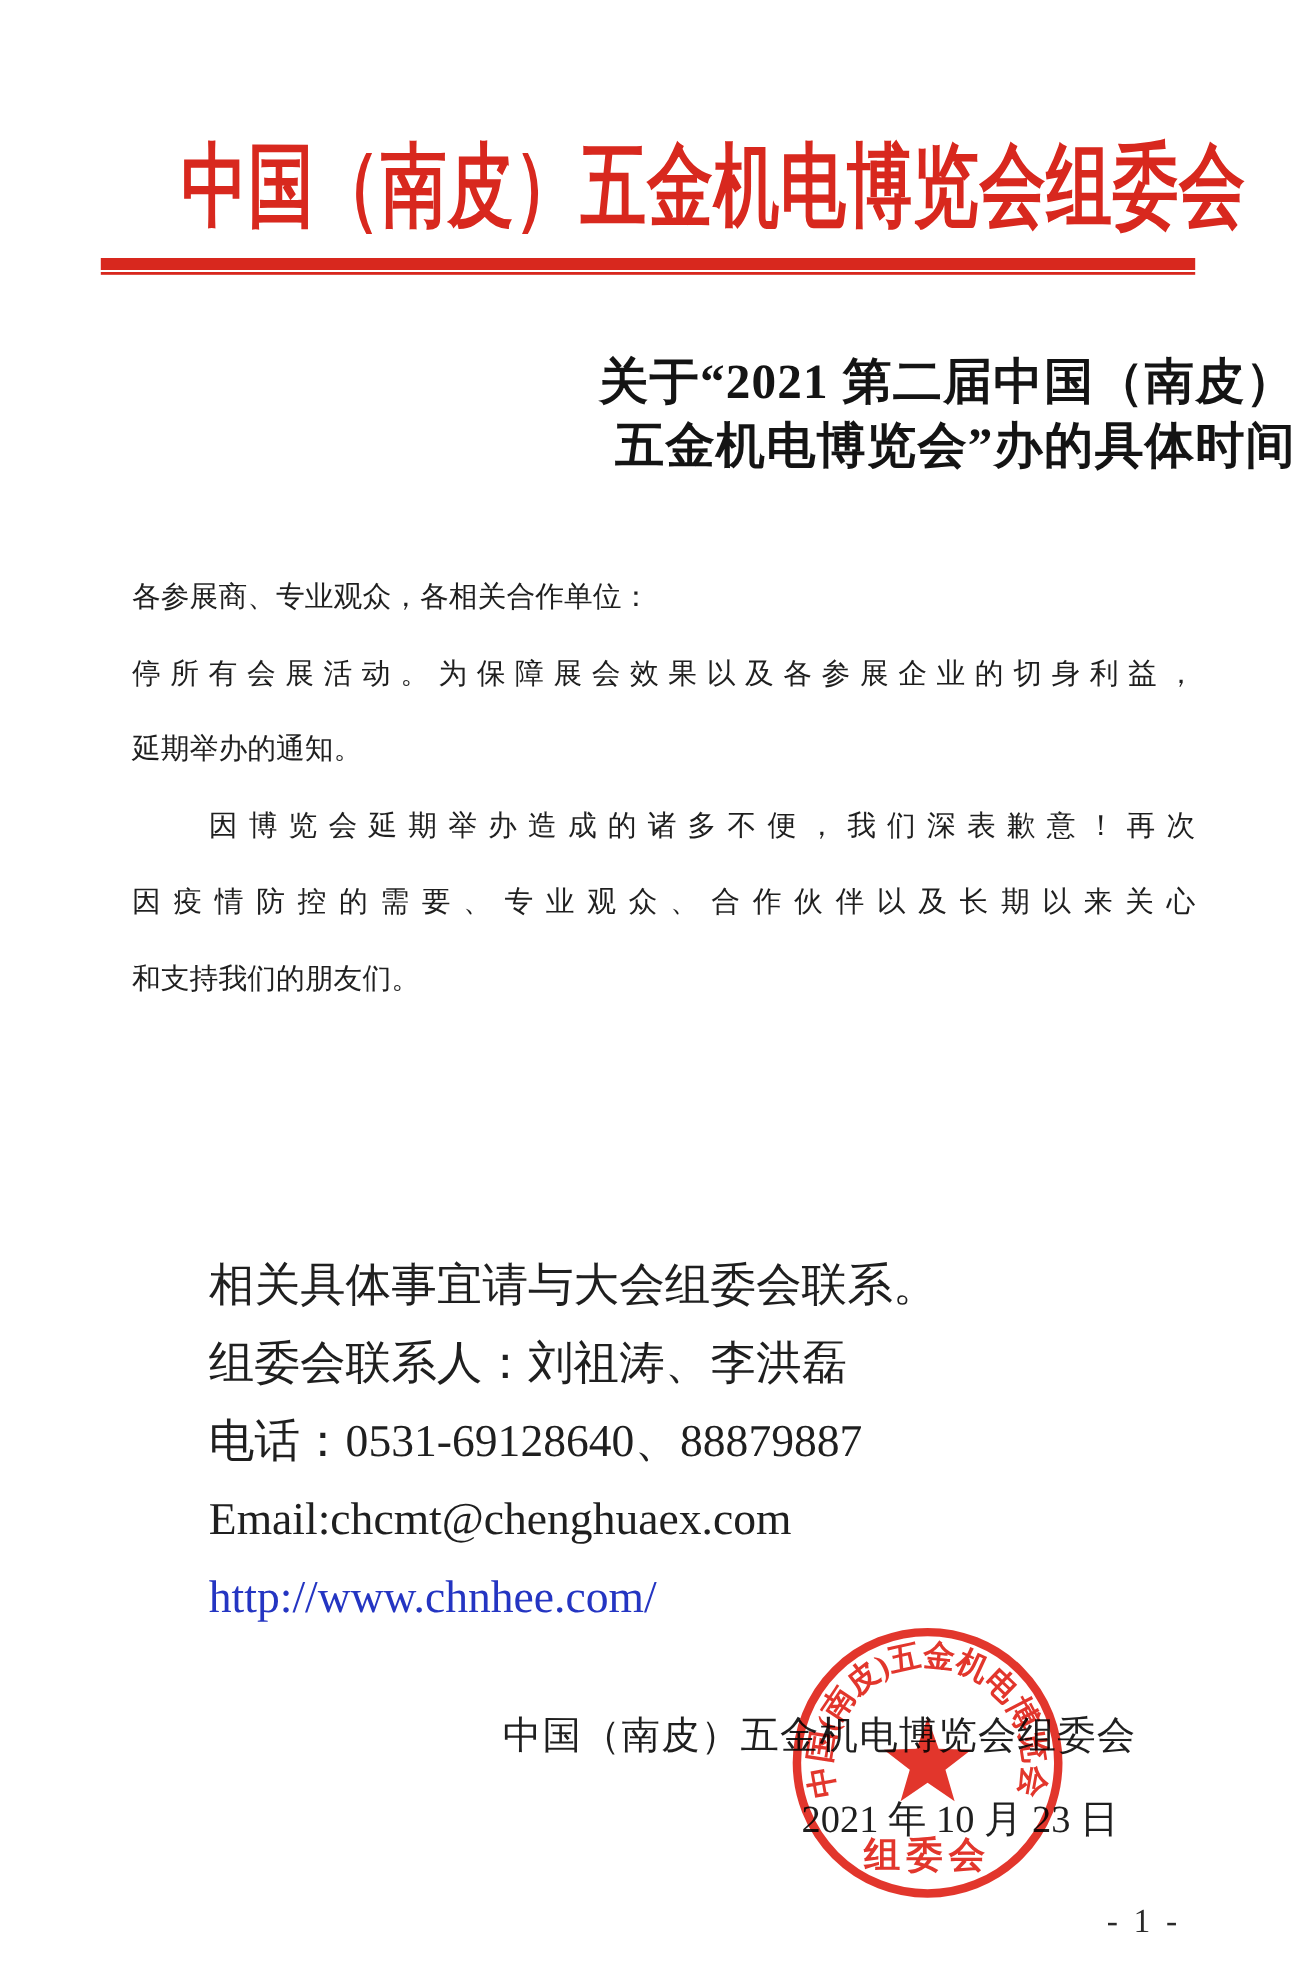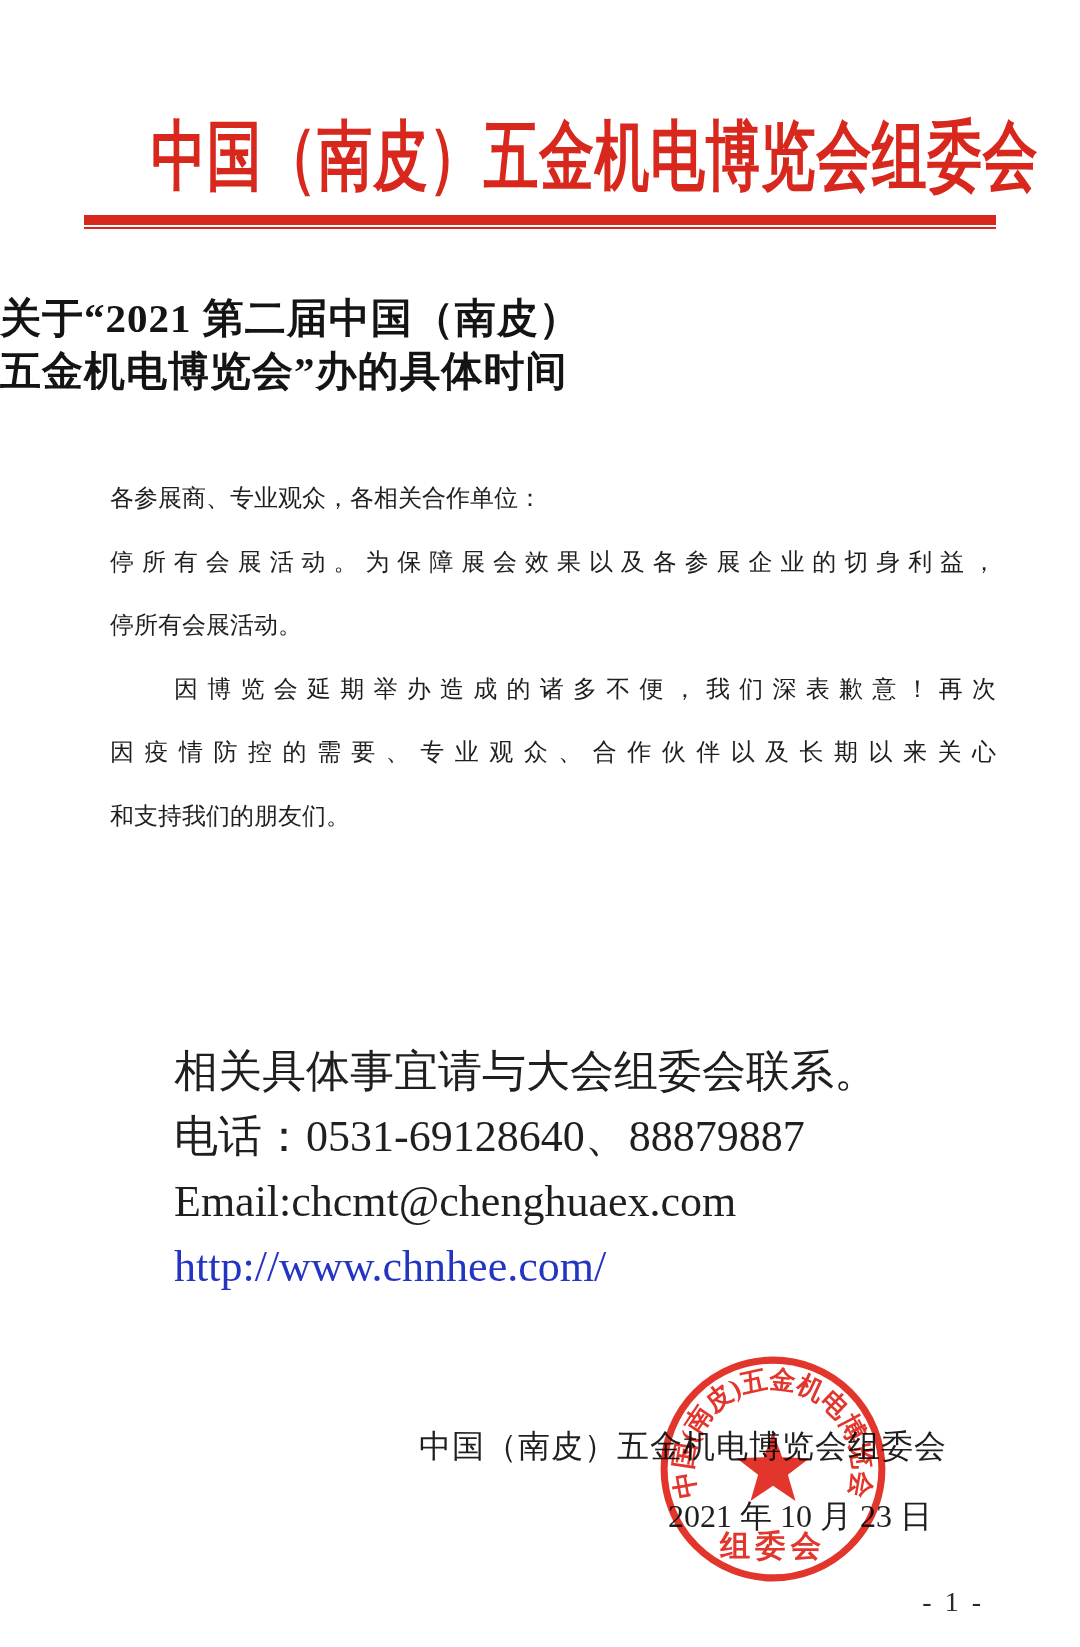--- a/index.html
+++ b/index.html
@@ -22,31 +22,31 @@
   .rule {
     position:absolute; top:199px; left:84px; width:912px; height:14px;
     background:linear-gradient(to bottom,
       #d8281e 0px, #d8281e 10px,
       #ffffff 10px, #ffffff 12px,
       #d8281e 12px, #d8281e 14px);
   }
   
   .doc-title {
     position:absolute; top:276px; left:0; width:100%;
-    text-align:left; font-size:41px; font-weight:bold;
+    text-align:right; font-size:41px; font-weight:bold;
     line-height:53px; color:#141414; letter-spacing:1px;
   }
   
   .body-block {
     position:absolute; top:451px; left:110px; width:886px;
     font-size:24px; line-height:63.5px; color:#1f1f1f;
   }
   .contact-block {
     position:absolute; top:1023px; left:110px; width:886px;
-    font-size:44px; line-height:65px; color:#1f1f1f;
+    font-size:38px; line-height:65px; color:#1f1f1f;
   }
   .line.indent { text-indent:64px; }
   .line.fill { text-align:justify; text-align-last:justify; text-justify:inter-character; }
   .link {
     color:#2435c2; text-underline-offset:7px;
     text-decoration-thickness:2px; cursor:pointer;
   }
   
   .closing-signature {
     position:absolute; top:1409px; left:0; right:133px;
@@ -77,28 +77,29 @@
   <div class="rule"></div>
 
   <div class="doc-title">
     <div>关于“2021 第二届中国（南皮）</div>
     <div>五金机电博览会”办的具体时间</div>
   </div>
 
   <div class="body-block">
     <div class="line">各参展商、专业观众，各相关合作单位：</div>
     <div class="line fill">停所有会展活动。为保障展会效果以及各参展企业的切身利益，</div>
-    <div class="line">停所有会展活动。</div>
+    <div class="line">延期举办的通知。</div>
     <div class="line indent fill">因博览会延期举办造成的诸多不便，我们深表歉意！再次</div>
     <div class="line fill">因疫情防控的需要、专业观众、合作伙伴以及长期以来关心</div>
     <div class="line">和支持我们的朋友们。</div>
   </div>
 
   <div class="contact-block">
     <div class="line indent">相关具体事宜请与大会组委会联系。</div>
+    <div class="line indent">组委会联系人：刘祖涛、李洪磊</div>
     <div class="line indent">电话：0531-69128640、88879887</div>
     <div class="line indent">Email:chcmt@chenghuaex.com</div>
     <div class="line indent">
       <span class="link">http://www.chnhee.com/</span>
     </div>
   </div>
 
   <div class="closing-signature">中国（南皮）五金机电博览会组委会</div>
   <div class="closing-date">2021 年 10 月 23 日</div>
 

